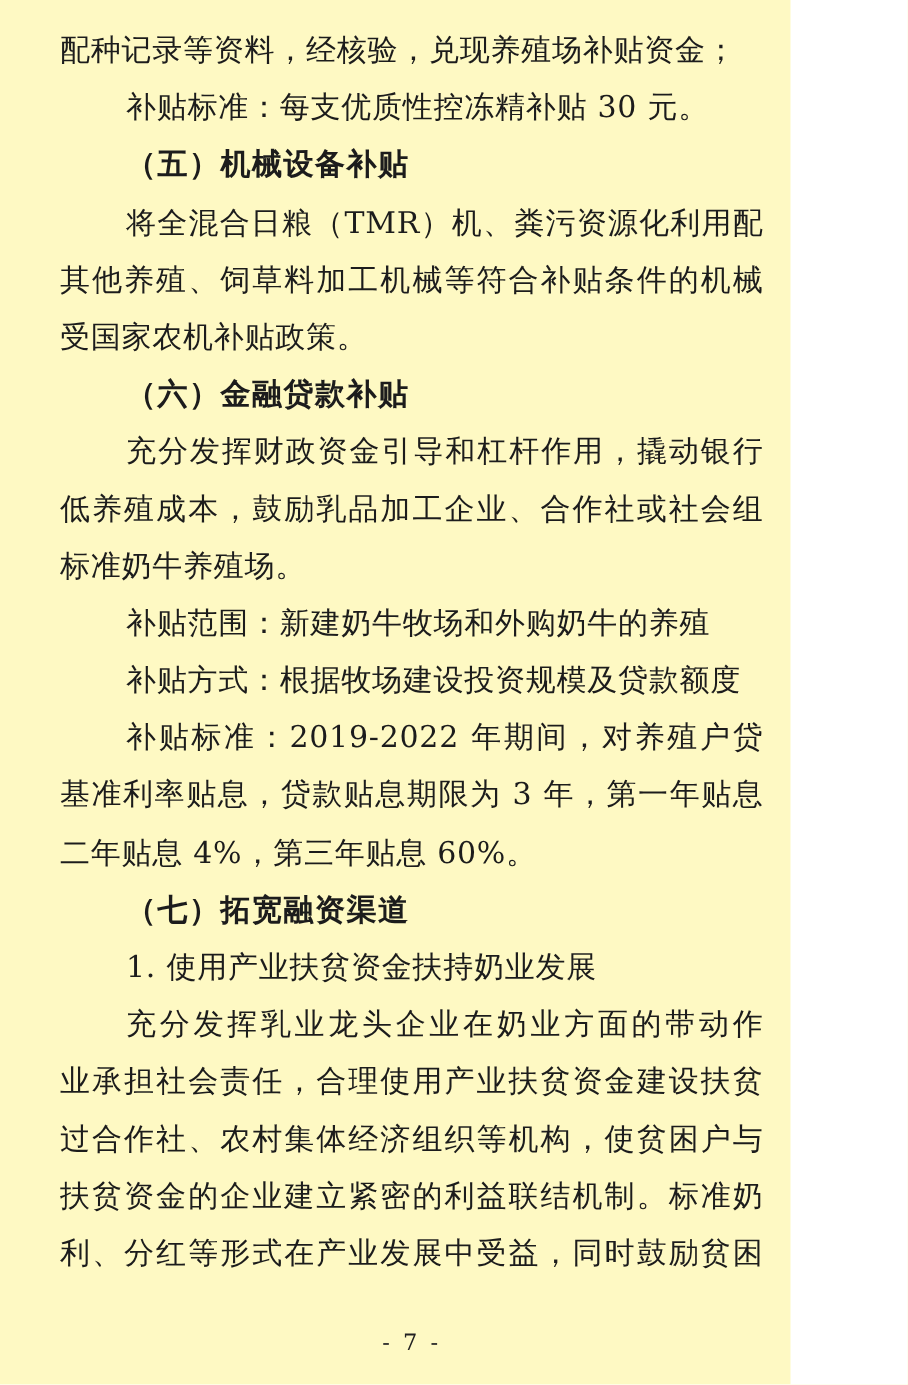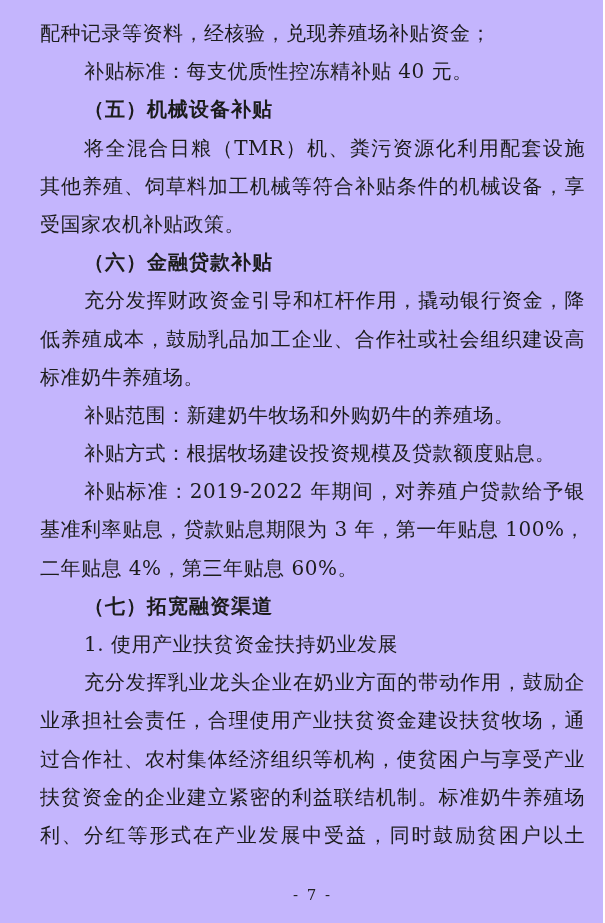--- a/index.html
+++ b/index.html
@@ -2,23 +2,23 @@
 <html><head>
 <meta charset="utf-8">
 <style>
   html, body {
     margin: 0;
     padding: 0;
     background: #ffffff;
   }
   .page {
     position: relative;
-    width: 603px;
+    width: 527px;
     height: 923px;
-    background: #c4b5fd;
+    background: #fef9c3;
     box-sizing: border-box;
     padding: 14px 18px 0 40px;
     font-family: "DejaVu Serif", serif;
     color: #1c1c1c;
     overflow: hidden;
   }
   p.line {
     margin: 0;
     font-size: 20px;
     line-height: 38.2px;
@@ -45,21 +45,21 @@
     letter-spacing: 2px;
     color: #222222;
     font-family: "DejaVu Serif", serif;
   }
 </style>
 </head>
 <body>
 
 <div class="page">
   <p class="line">配种记录等资料，经核验，兑现养殖场补贴资金；</p>
-  <p class="line indent">补贴标准：每支优质性控冻精补贴 40 元。</p>
+  <p class="line indent">补贴标准：每支优质性控冻精补贴 30 元。</p>
   <p class="line indent heading">（五）机械设备补贴</p>
   <p class="line indent justify">将全混合日粮（TMR）机、粪污资源化利用配套设施及</p>
   <p class="line justify">其他养殖、饲草料加工机械等符合补贴条件的机械设备，享</p>
   <p class="line">受国家农机补贴政策。</p>
   <p class="line indent heading">（六）金融贷款补贴</p>
   <p class="line indent justify">充分发挥财政资金引导和杠杆作用，撬动银行资金，降</p>
   <p class="line justify">低养殖成本，鼓励乳品加工企业、合作社或社会组织建设高</p>
   <p class="line">标准奶牛养殖场。</p>
   <p class="line indent">补贴范围：新建奶牛牧场和外购奶牛的养殖场。</p>
   <p class="line indent">补贴方式：根据牧场建设投资规模及贷款额度贴息。</p>

